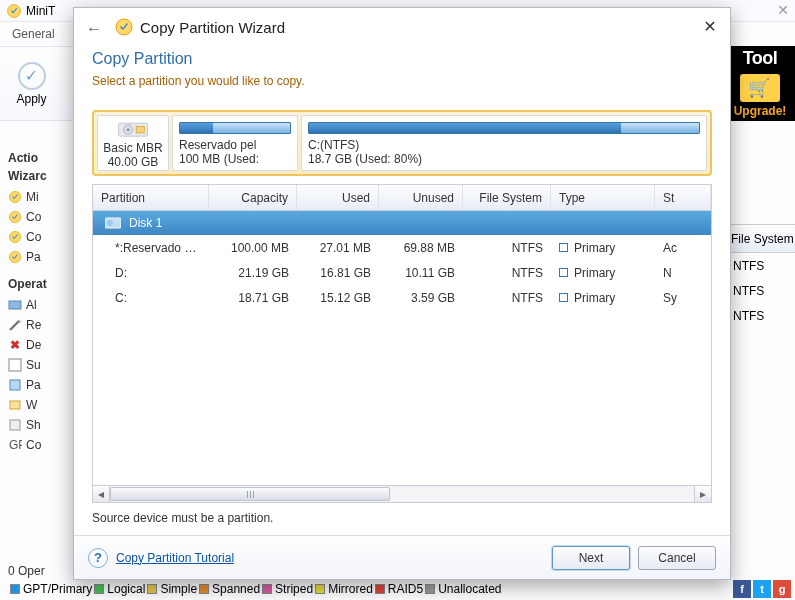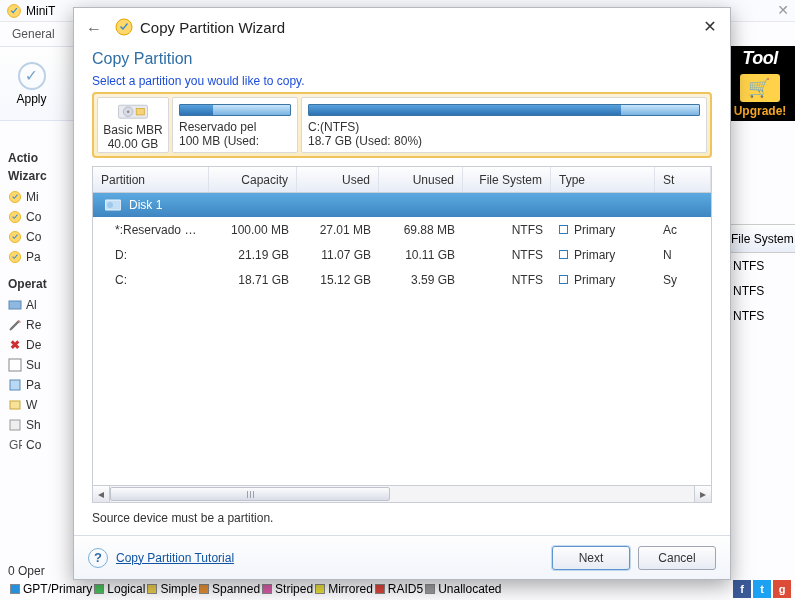--- a/index.html
+++ b/index.html
@@ -7,21 +7,21 @@
   
   .bg-app { position:absolute; inset:0; background:#fdfdff; }
   .bg-titlebar { height:22px; display:flex; align-items:center; padding:0 6px; background:#fafbfe; border-bottom:1px solid #e7e7f0;}
   .bg-titlebar .app-icon { width:16px; height:16px; margin-right:4px; }
   .bg-close { position:absolute; top:2px; right:6px; color:#999; font-size:14px; }
   .bg-menubar { height:24px; display:flex; align-items:center; padding:0 12px; color:#555; }
   .bg-toolbar { height:75px; border-top:1px solid #e0e4f2; border-bottom:1px solid #e0e4f2; background:linear-gradient(#fefefe,#f6f8fd); display:flex; }
   .bg-apply { width:55px; display:flex; flex-direction:column; align-items:center; justify-content:center; gap:2px; margin-left:4px;}
   .bg-apply .tick { width:28px; height:28px; border-radius:50%; border:2px solid #bcd0e6; display:flex; align-items:center; justify-content:center; color:#7aa3c8; font-size:16px;}
   .bg-toolbar-right { position:absolute; right:0; top:46px; width:70px; height:75px; background:#000; display:flex; flex-direction:column; align-items:center; justify-content:flex-start; color:#fff;}
-  .bg-toolbar-right .tool-logo { font-size:18px; font-style:italic; font-weight:bold; margin-top:2px; color:#fff; height:20px; line-height:20px; letter-spacing:-0.5px; }
+  .bg-toolbar-right .tool-logo { font-size:18px; font-weight:bold; margin-top:2px; color:#fff; height:20px; line-height:20px; letter-spacing:-0.5px; }
   .bg-toolbar-right .cart { background:#ffd24a; width:40px; height:28px; margin-top:6px; border-radius:3px; display:flex; align-items:center; justify-content:center; font-size:18px;}
   .bg-toolbar-right .upgrade { color:#f6a624; font-weight:bold; margin-top:2px;}
   .bg-sidebar { position:absolute; left:0; top:145px; width:80px; bottom:20px; padding:4px 4px 0 8px; }
   .bg-sidebar h4 { margin:2px 0 4px; font-weight:bold; color:#333; }
   .bg-sidebar .row { display:flex; align-items:center; gap:4px; height:20px; color:#333; overflow:hidden; white-space:nowrap;}
   .bg-sidebar .row svg, .bg-sidebar .row .ico { width:14px; height:14px; flex:0 0 14px;}
   .bg-right-col { position:absolute; right:0; top:145px; width:68px; bottom:20px; }
   .bg-right-head { border-bottom:1px solid #ccc; height:80px; }
   .bg-right-head2 { height:28px; border-bottom:1px solid #ccc; display:flex; align-items:center; padding-left:4px; background:linear-gradient(#fefefe,#e9eef8);}
   .bg-right-cell { height:25px; display:flex; align-items:center; padding-left:6px;}
@@ -33,21 +33,21 @@
   .social span { width:18px; height:18px; display:flex; align-items:center; justify-content:center; color:#fff; font-weight:bold; font-size:11px;}
   
   .modal { position:absolute; left:73px; top:7px; width:658px; height:573px; background:#fff; border:1px solid #b5b9bf; box-shadow:0 6px 20px rgba(0,0,0,0.35); display:flex; flex-direction:column;}
   .m-titlebar { height:38px; display:flex; align-items:center; padding:0 10px; }
   .m-back { width:20px; height:20px; display:flex; align-items:center; justify-content:center; color:#666; font-size:16px; margin-right:10px;}
   .m-title-icon { width:20px; height:20px; margin-right:6px;}
   .m-title-text { font-size:15px; color:#222;}
   .m-close { position:absolute; right:10px; top:8px; font-size:16px; font-weight:300; color:#333; width:20px; height:20px; display:flex; align-items:center; justify-content:center;}
   .m-body { flex:1; padding:0 18px 0 18px; overflow:hidden; display:flex; flex-direction:column;}
   .m-heading { font-size:16px; color:#2f6ea6; margin:4px 0 6px;}
-  .m-sub { color:#1d4ed8; margin-bottom:4px;}
+  .m-sub { color:#a16207; margin-bottom:22px;}
   
   .disk-strip { height:66px; border:2px solid #f0c45a; border-radius:4px; background:linear-gradient(#fbf2d9,#faedc3); display:flex; align-items:stretch; padding:3px; gap:3px;}
   .disk-box { background:#fff; border:1px solid #d9d9d9; border-radius:2px; display:flex; flex-direction:column; justify-content:flex-end; padding:4px 6px; min-width:0;}
   .disk-box.drive-icon { width:72px; flex:0 0 72px; align-items:center; justify-content:center; text-align:center; gap:2px;}
   .disk-box .bar { height:12px; border:1px solid #3b74a3; background:linear-gradient(#c9e4fb,#79b4e2); border-radius:1px; margin-bottom:4px; position:relative; overflow:hidden;}
   .disk-box .bar .used { position:absolute; inset:0 auto 0 0; background:linear-gradient(#58a1de,#2d72b2);}
   .disk-box .lbl1 { color:#333; white-space:nowrap; overflow:hidden; text-overflow:clip;}
   .disk-box .lbl2 { color:#333; white-space:nowrap; overflow:hidden; text-overflow:clip;}
   .drive-svg { width:40px; height:24px;}
   
@@ -316,21 +316,21 @@
       <div class="td r col-cap">100.00 MB</div>
       <div class="td r col-used">27.01 MB</div>
       <div class="td r col-unused">69.88 MB</div>
       <div class="td r col-fs">NTFS</div>
       <div class="td col-type"><span class="sq"></span>Primary</div>
       <div class="td col-st">Ac</div>
     </div>
           <div class="tr">
       <div class="td col-part" style="padding-left:22px">D:</div>
       <div class="td r col-cap">21.19 GB</div>
-      <div class="td r col-used">11.07 GB</div>
+      <div class="td r col-used">16.81 GB</div>
       <div class="td r col-unused">10.11 GB</div>
       <div class="td r col-fs">NTFS</div>
       <div class="td col-type"><span class="sq"></span>Primary</div>
       <div class="td col-st">N</div>
     </div>
           <div class="tr">
       <div class="td col-part" style="padding-left:22px">C:</div>
       <div class="td r col-cap">18.71 GB</div>
       <div class="td r col-used">15.12 GB</div>
       <div class="td r col-unused">3.59 GB</div>

